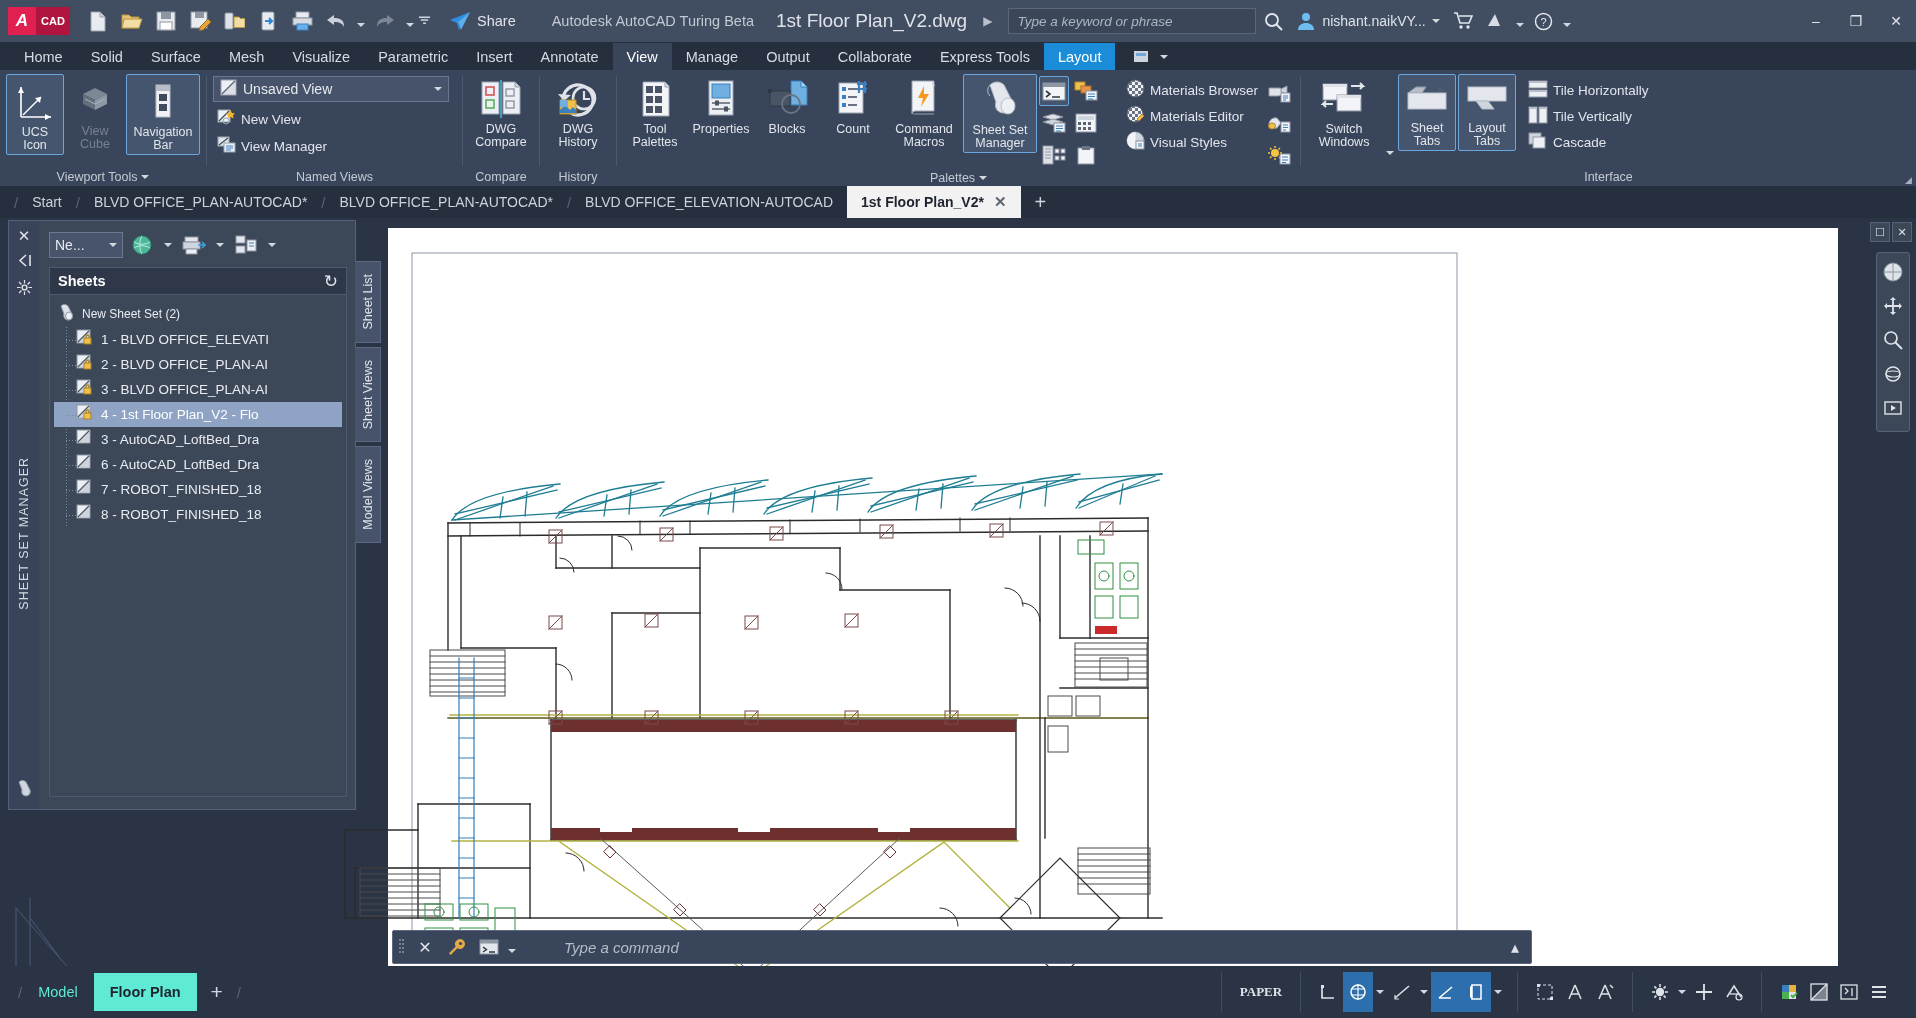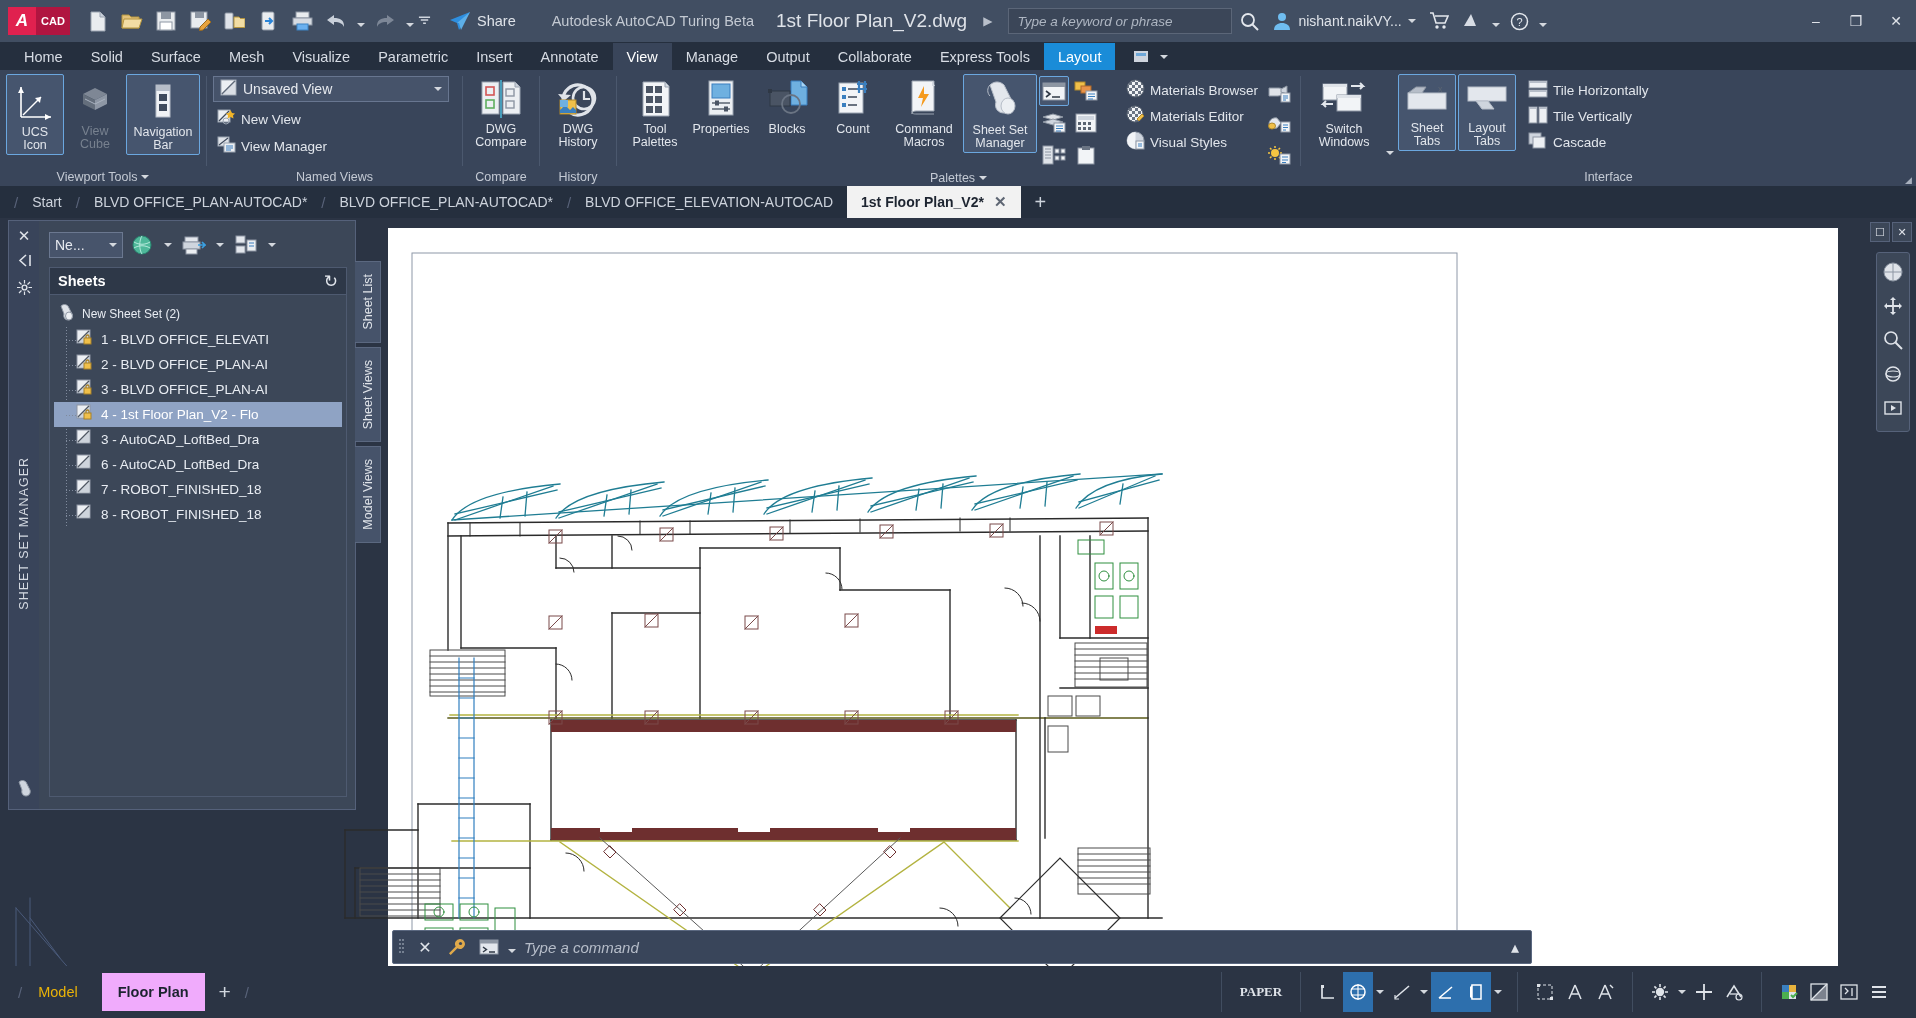--- a/index.html
+++ b/index.html
@@ -45,21 +45,21 @@
     display: flex; align-items: center; gap: 6px; margin-left: 8px; padding: 0 8px;
     height: 32px; cursor: pointer; border-radius: 2px;
   }
   .share-txt { font-size: 14.5px; color: #dfe3e9; }
   .title-text {
     font-size: 14.5px; color: #c3c9d2; margin-left: 28px; white-space: nowrap;
   }
   .title-doc { font-size: 19px; color: #dfe3e9; margin-left: 22px; white-space: nowrap; }
   .title-arrow { margin-left: 16px; color: #b9c0cb; font-size: 12px; }
   .searchbox {
-    margin-left: 16px; width: 224px; height: 26px; background: #3b4658;
+    margin-left: 16px; width: 248px; height: 26px; background: #3b4658;
     border: 1px solid #5b6678; display: flex; align-items: center; padding: 0 8px;
   }
   .searchbox input {
     width: 100%; background: transparent; border: none; outline: none;
     color: #cfd5de; font-style: italic; font-size: 13.5px;
     font-family: "Liberation Sans", sans-serif;
   }
   .searchbox input::placeholder { color: #aeb6c2; font-style: italic; }
   .tb-icon {
     width: 34px; height: 32px; display: flex; align-items: center; justify-content: center;
@@ -245,34 +245,35 @@
   }
   .cmd-btn {
     width: 32px; height: 100%; display: flex; align-items: center; justify-content: center;
     cursor: pointer; color: #dfe3e9; font-size: 16px;
   }
   .cmd-input { flex: 1; display: flex; align-items: center; padding-left: 6px; }
   .cmd-input input {
     width: 100%; background: transparent; border: none; outline: none;
     color: #e5e5e5; font-size: 15px;
     font-family: "Liberation Sans", sans-serif;
+    margin-left: 40px;
   }
   .cmd-input input::placeholder { color: #b6bdc9; font-style: italic; }
 
   
   .statusbar {
     position: absolute; bottom: 0; left: 0; width: 1916px; height: 52px;
     background: #2b3444; display: flex; align-items: center;
   }
   .layouttabs { display: flex; align-items: center; height: 52px; padding-left: 18px; }
   .ltab {
     padding: 0 16px; height: 38px; display: flex; align-items: center; font-size: 14.5px;
-    color: #eab308; cursor: pointer;
-  }
-  .ltab.active { background: #f0abfc; color: #1d2430; font-weight: bold; margin-left: 8px; }
+    color: #5eead4; cursor: pointer;
+  }
+  .ltab.active { background: #5eead4; color: #1d2430; font-weight: bold; }
   .ltab-plus { padding: 0 14px; font-size: 21px; color: #d0d6de; cursor: pointer; }
   .status-right { margin-left: auto; display: flex; align-items: center; height: 52px; padding-right: 10px; }
   .sgroup {
     display: flex; align-items: center; height: 40px; padding: 0 12px;
     border-left: 1px solid #414d60;
     font-family: Liberation Serif, serif;
   }
   .sbtn {
     width: 30px; height: 40px; display: flex; align-items: center; justify-content: center;
     cursor: pointer;

